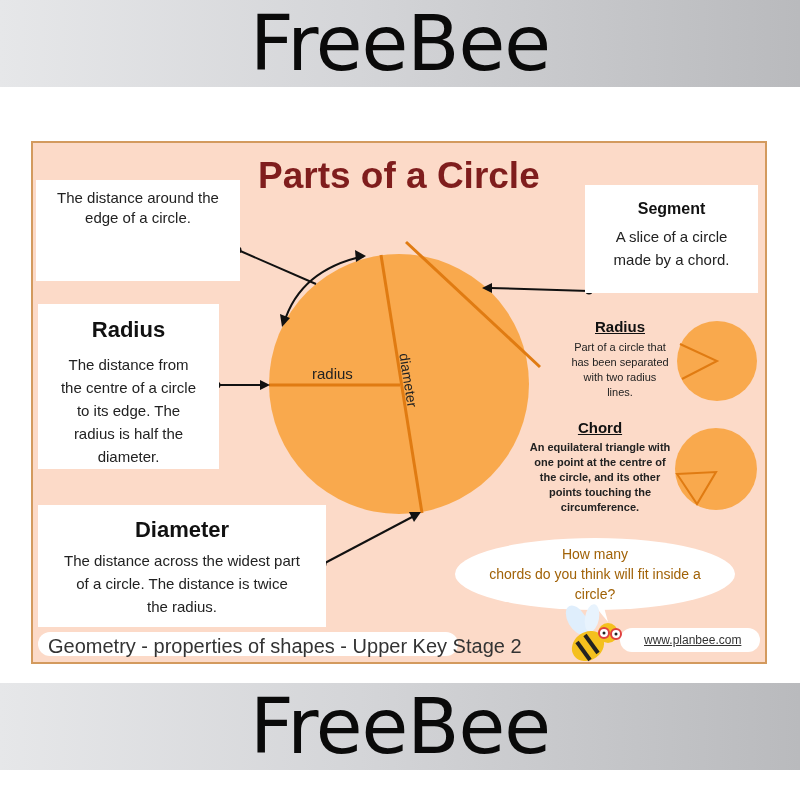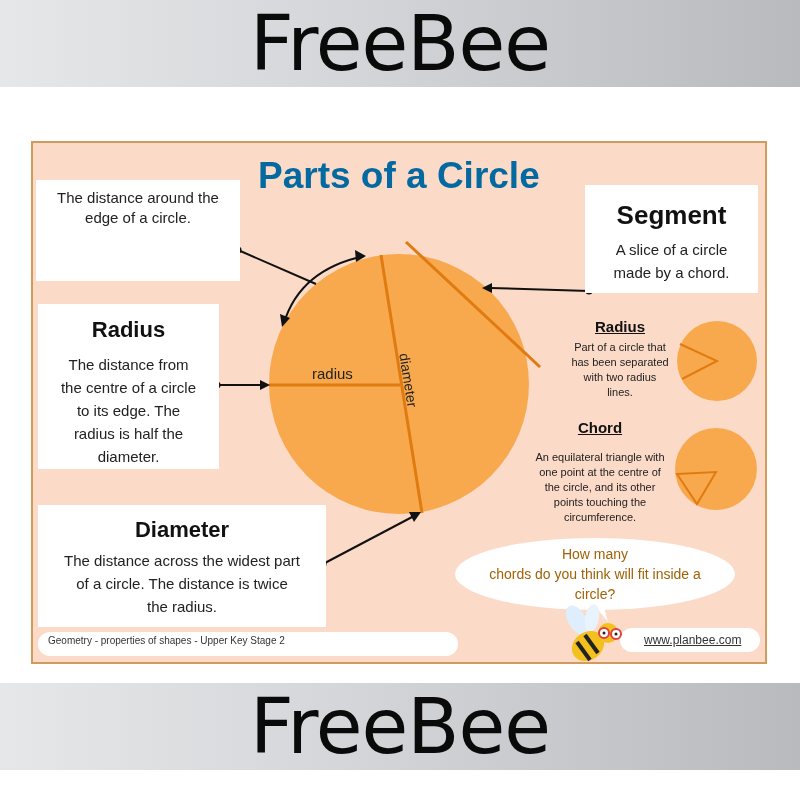--- a/index.html
+++ b/index.html
@@ -2,45 +2,45 @@
 <html><head>
 <meta charset="utf-8">
 <style>
   html,body{margin:0;padding:0;}
   body{width:800px;height:800px;position:relative;overflow:hidden;background:#ffffff;font-family:"Liberation Sans",sans-serif;}
   .banner{position:absolute;left:0;width:800px;height:87px;background:linear-gradient(90deg,#e6e7e9 0%,#d4d5d8 45%,#b9babd 100%);display:flex;align-items:center;justify-content:center;}
   .banner.top{top:0;}
   .banner.bottom{top:683px;}
   .banner span{font-family:"DejaVu Sans",sans-serif;font-size:76px;color:#0a0a0a;letter-spacing:-1px;}
   .poster{position:absolute;left:31px;top:141px;width:736px;height:523px;background:#fcdac8;border:2px solid #d39a5e;box-sizing:border-box;}
-  .title{position:absolute;left:258px;top:155px;font-size:37px;font-weight:bold;color:#0369a1;white-space:nowrap;}
+  .title{position:absolute;left:258px;top:155px;font-size:37px;font-weight:bold;color:#7f1d1d;white-space:nowrap;}
   .card{position:absolute;background:#ffffff;text-align:center;color:#222;}
   .card h3{margin:0;font-weight:bold;color:#111;}
   .card p{margin:0;}
   #card-circ{left:36px;top:180px;width:204px;height:101px;}
   #card-circ h3{font-size:22px;margin-top:12px;}
   #card-circ p{font-size:15px;line-height:20px;margin-top:8px;}
   #card-rad{left:38px;top:304px;width:181px;height:165px;}
   #card-rad h3{font-size:22px;margin-top:13px;}
   #card-rad p{font-size:15px;line-height:23px;margin-top:10px;}
   #card-dia{left:38px;top:505px;width:288px;height:122px;}
   #card-dia h3{font-size:22px;margin-top:12px;}
   #card-dia p{font-size:15px;line-height:23px;margin-top:6px;}
   #card-seg{left:585px;top:185px;width:173px;height:108px;}
-  #card-seg h3{font-size:26px;margin-top:15px;}
+  #card-seg h3{font-size:16px;margin-top:15px;}
   #card-seg p{font-size:15px;line-height:23px;margin-top:7px;}
   .side{position:absolute;text-align:center;color:#222;}
   .side h4{margin:0;font-size:15px;font-weight:bold;text-decoration:underline;color:#111;}
   .side p{margin:0;font-size:11px;line-height:15px;}
   #sector-text{left:560px;top:318px;width:120px;}
   #sector-text p{margin-top:5px;text-align:center;}
   #chord-text{left:520px;top:419px;width:160px;}
-  #chord-text p{margin-top:14px;}
+  #chord-text p{margin-top:4px;font-weight:bold;}
   .footer-pill{position:absolute;left:38px;top:632px;width:420px;height:24px;background:#ffffff;border-radius:12px;}
-  .footer-pill span{position:absolute;left:10px;top:3px;font-size:10px;color:#333;white-space:nowrap;}
+  .footer-pill span{position:absolute;left:10px;top:3px;font-size:20px;color:#333;white-space:nowrap;}
   .url-pill{position:absolute;left:620px;top:628px;width:140px;height:24px;background:#ffffff;border-radius:12px;}
   .url-pill span{position:absolute;left:24px;top:5px;font-size:12px;color:#333;text-decoration:underline;}
   .bubble{position:absolute;left:455px;top:538px;width:280px;height:72px;background:#ffffff;border-radius:50%;text-align:center;}
   .bubble p{margin:0;padding-top:6px;font-size:14px;line-height:20px;color:#a16207;}
   svg.draw{position:absolute;left:0;top:0;}
 </style>
 </head>
 <body>
 
 <div class="banner top">

